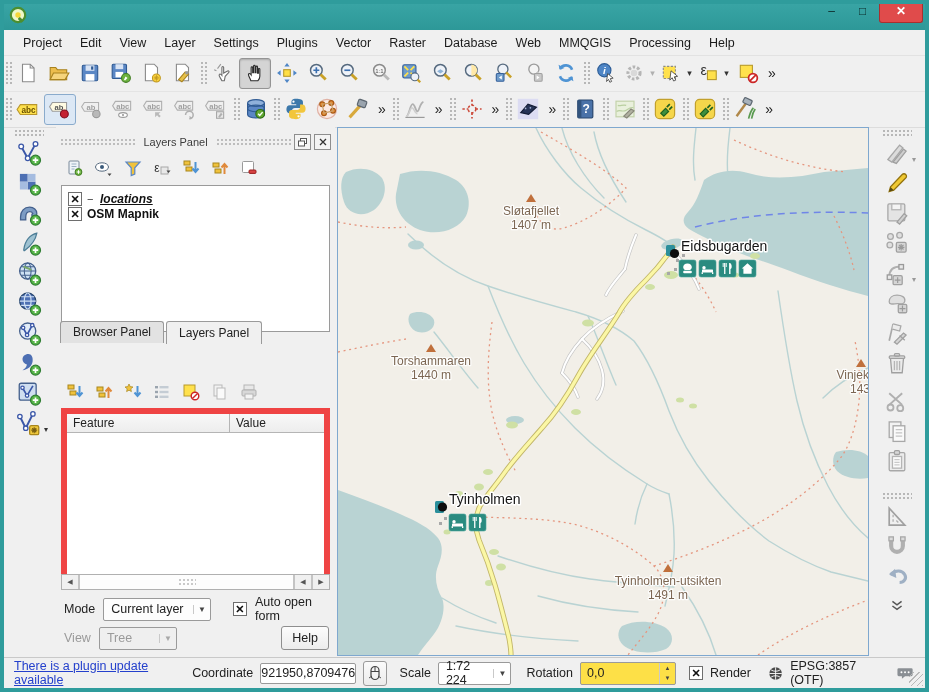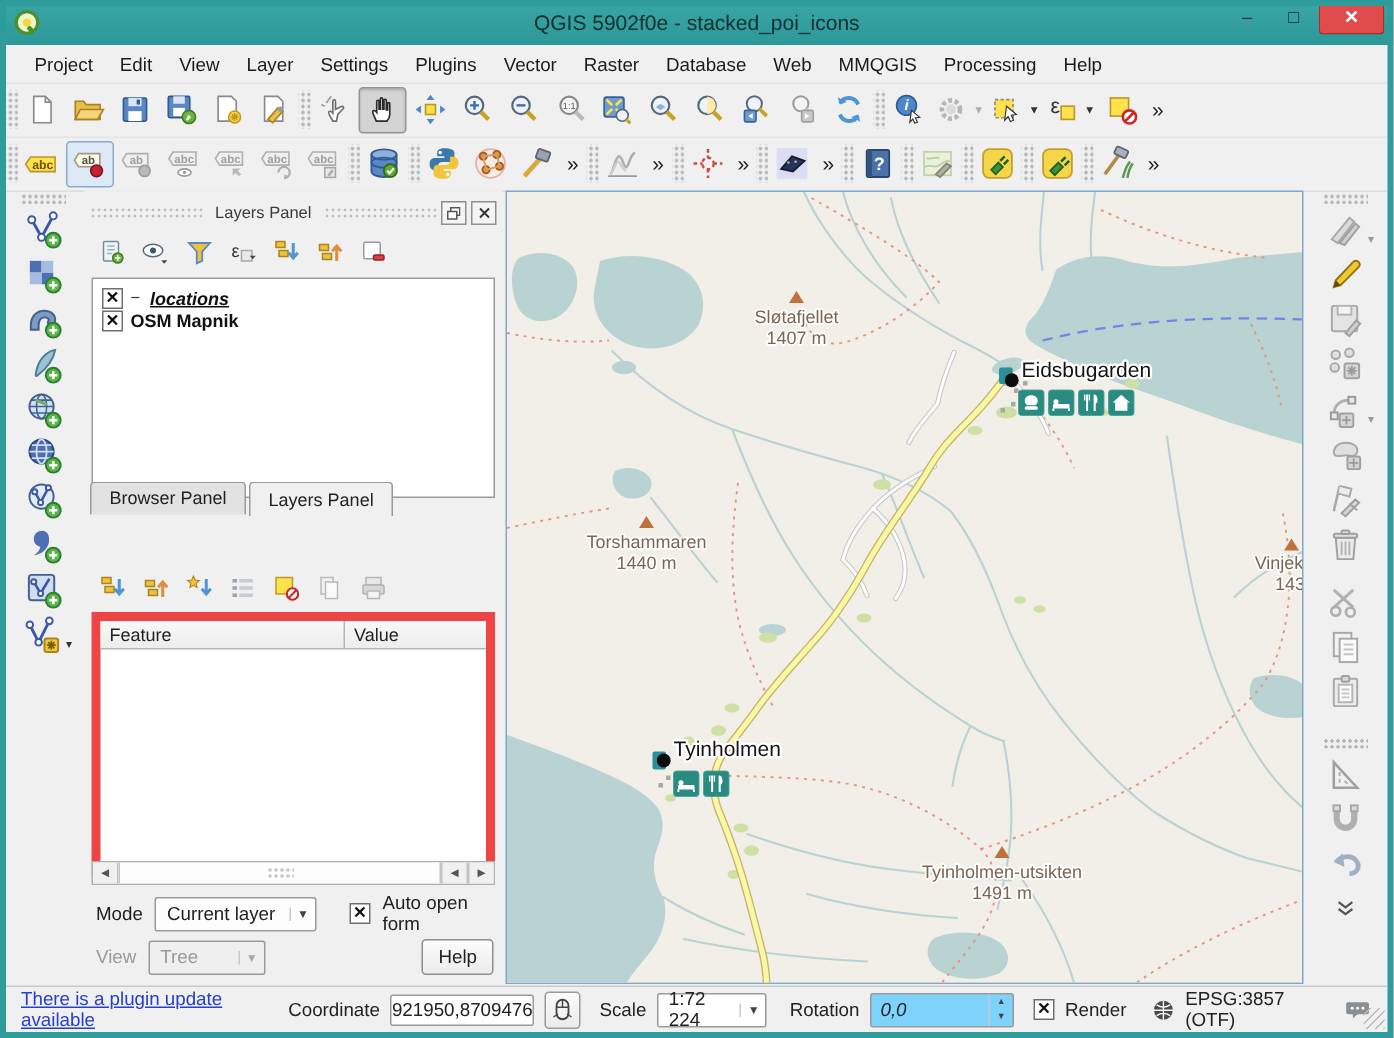--- a/index.html
+++ b/index.html
@@ -76,34 +76,33 @@
   .map svg{display:block;}
   .mlabel{font:14px "Liberation Sans",sans-serif;fill:#141414;paint-order:stroke;stroke:#ffffff;stroke-width:3px;stroke-linejoin:round;}
   .plabel{font:12px "Liberation Sans",sans-serif;fill:#7c6652;paint-order:stroke;stroke:rgba(255,255,255,.85);stroke-width:2.5px;stroke-linejoin:round;text-anchor:middle;}
   
   .status{position:absolute;left:4px;right:4px;top:657px;height:31px;border-top:1px solid #c9c9c9;background:#f0f0f0;
           display:flex;align-items:center;gap:7px;padding:0 10px;font-size:12.5px;color:#222;box-sizing:border-box;z-index:4;}
   .link{color:#2440cc;text-decoration:underline;}
   .sinput{width:104px;height:19px;border:1px solid #9a9a9a;background:#fff;text-align:center;font-size:12.5px;display:flex;align-items:center;justify-content:center;border-radius:2px;}
   .sqbtn{width:24px;height:23px;border:1px solid #9a9a9a;background:linear-gradient(#fbfbfb,#ebebeb);border-radius:3px;
          display:flex;align-items:center;justify-content:center;}
-  .spin{display:flex;height:21px;border:1px solid #9a9a9a;background:#7dd3fc;border-radius:2px;font-style:italic;}
+  .spin{display:flex;height:21px;border:1px solid #9a9a9a;background:#fde047;border-radius:2px;}
   .spin .sval{width:72px;display:flex;align-items:center;padding-left:6px;}
   .spin .sarr{width:15px;display:flex;flex-direction:column;border-left:1px solid #c9c9c9;}
   .spin .sarr div{flex:1;font-size:6px;display:flex;align-items:center;justify-content:center;color:#444;}
   .grip{position:absolute;right:2px;bottom:2px;width:14px;height:14px;
         background:repeating-linear-gradient(135deg,transparent 0 3px,#b9b9b9 3px 4px);}
 </style>
 </head>
 <body>
 
 <div class="win">
 
   <div class="titlebar">
-    <div class="title">QGIS 5902f0e - stacked_poi_icons</div>
     <svg class="appicon" viewBox="0 0 20 20">
       <circle cx="10" cy="10" r="8" fill="#eef7c8" stroke="#4c8f2f" stroke-width="2.4"></circle>
       <circle cx="10" cy="10" r="3" fill="#f6d738"></circle>
       <rect x="12" y="12" width="6" height="3.4" rx="1" transform="rotate(45 12 12)" fill="#4c8f2f"></rect>
     </svg>
     <div class="wctrls">
       <div class="wbtn">–</div>
       <div class="wbtn">□</div>
       <div class="wbtn close">✕</div>
     </div>

